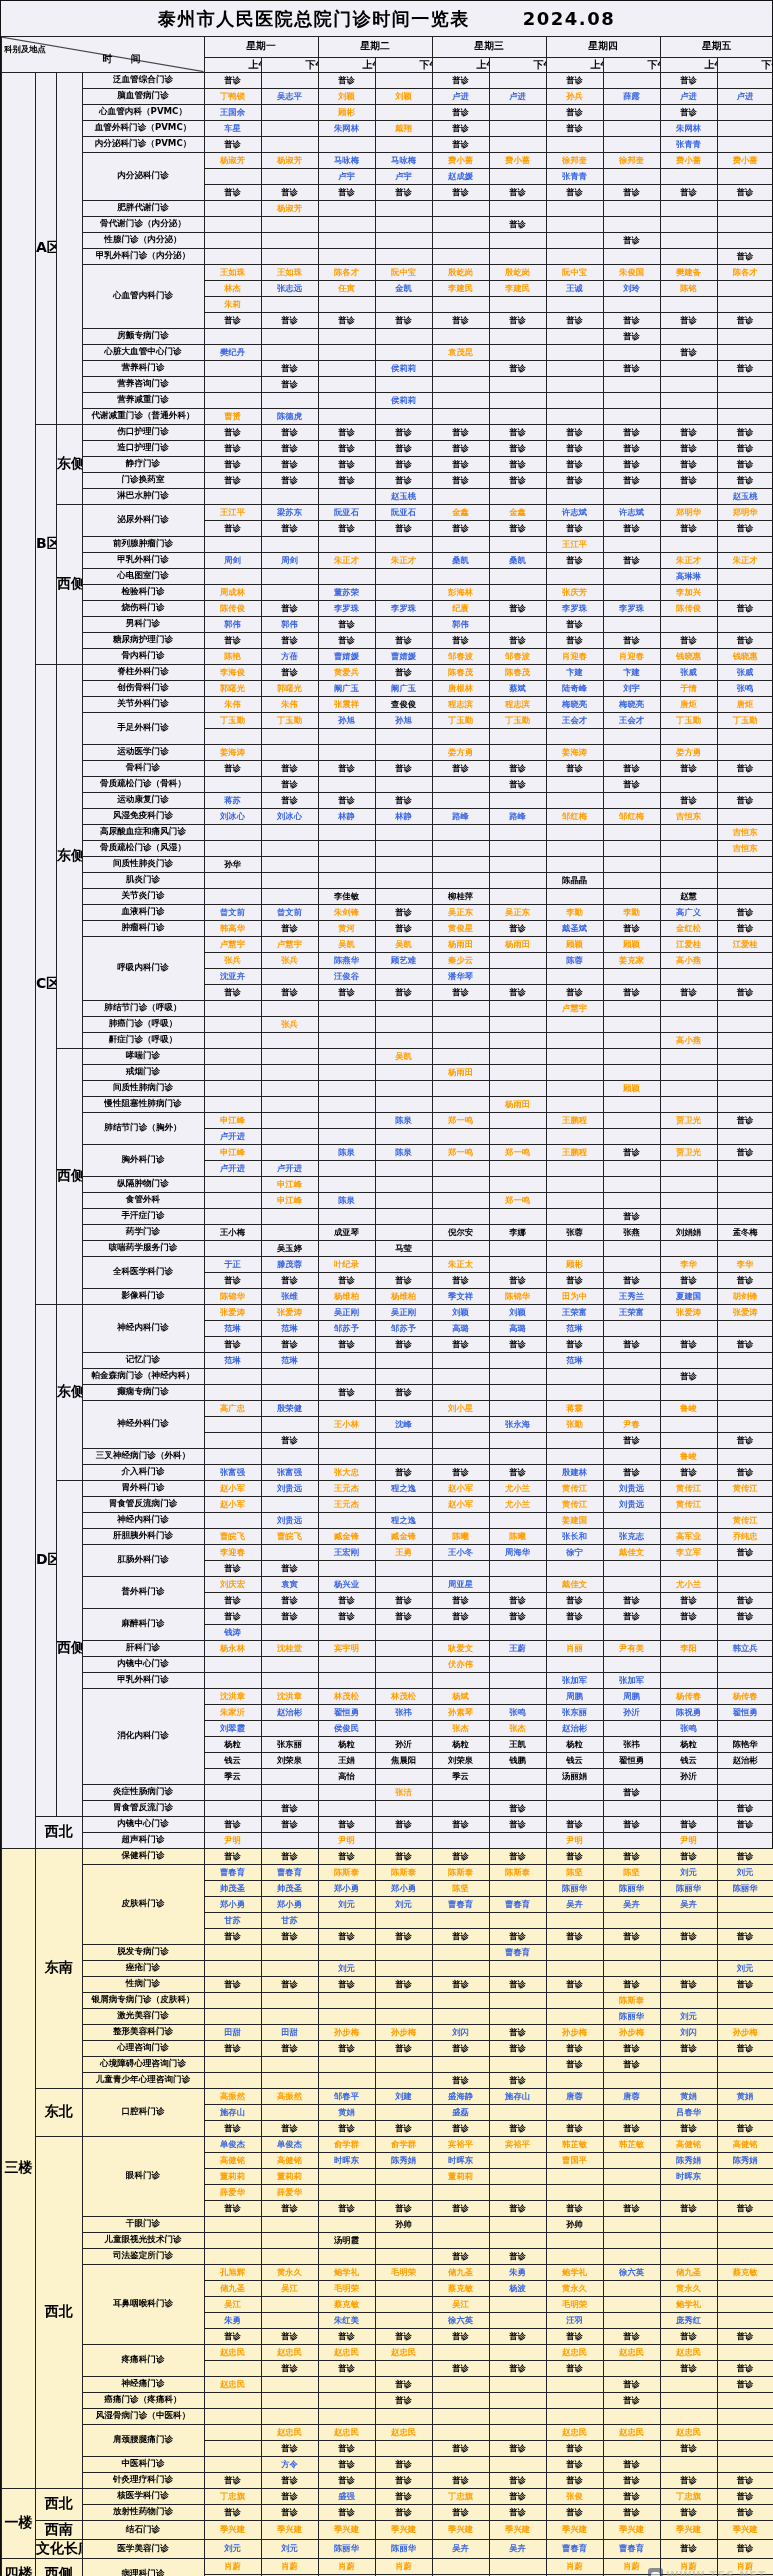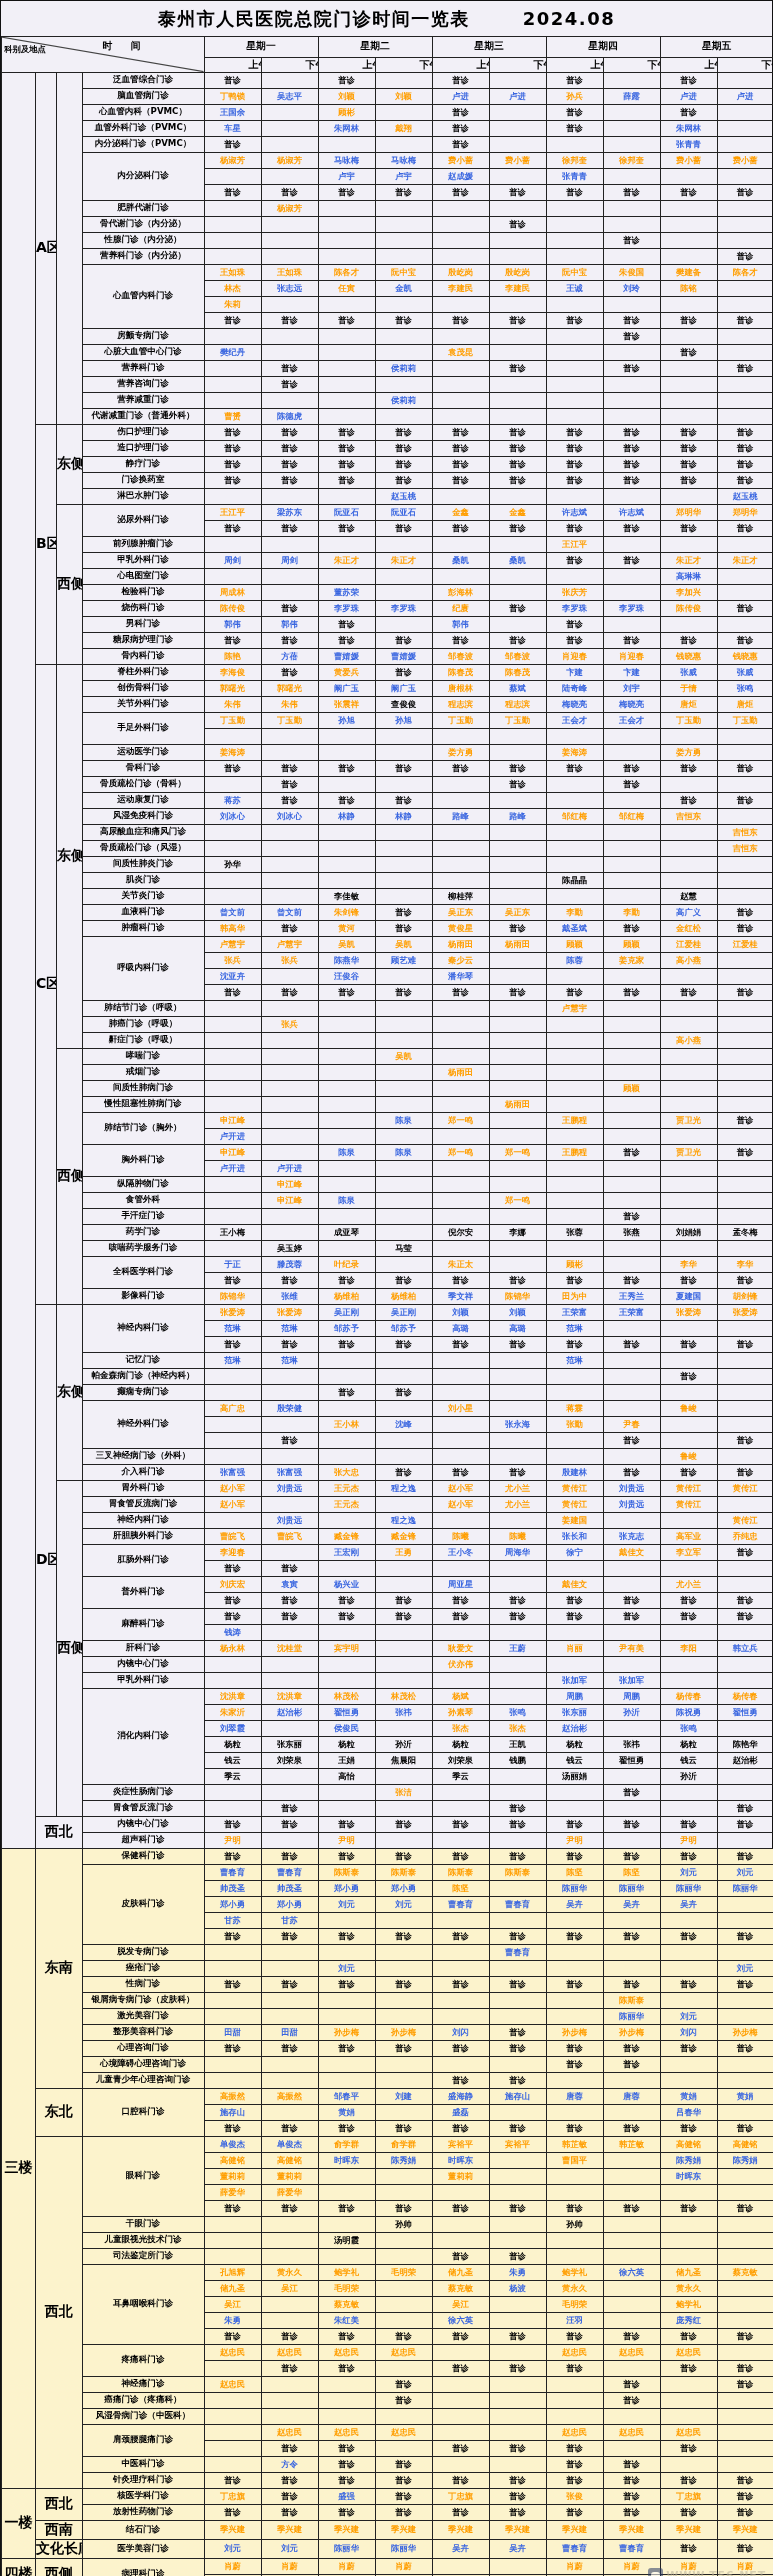--- a/index.html
+++ b/index.html
@@ -15,21 +15,21 @@
   tbody tr{height:16px;}
   td{font-size:8.3px;}
   td.dept{font-size:8.6px;}
   td.floor,td.zone,td.side{font-size:14px;}
   td.y{color:#ff9e00;}
   td.b{color:#3a66e0;}
   td.k{color:#000;}
   td.yl{background:#fcf3cc;}
   .corner{position:relative;padding:0;}
   .corner svg{position:absolute;left:0;top:0;width:100%;height:100%;}
-  .corner .tl{position:absolute;top:3px;left:54%;transform:translateX(-18%);font-size:9.8px;letter-spacing:7.5px;}
+  .corner .tl{position:absolute;top:16px;left:54%;transform:translateX(-18%);font-size:9.8px;letter-spacing:7.5px;}
   .corner .bl{position:absolute;bottom:17px;left:2.3px;font-size:8.3px;letter-spacing:0;}
   .footer{height:22.5px;line-height:22.5px;padding-left:3px;color:#e80000;font-size:9.4px;font-weight:bold;
           background:#f2f0f7;overflow:hidden;white-space:nowrap;}
   .watermark{position:absolute;right:6px;bottom:30px;display:flex;align-items:center;gap:3px;opacity:.55;}
   .watermark .wicon{width:15px;height:15px;border-radius:3px;background:#2a3b66;position:relative;}
   .watermark .wicon::after{content:"";position:absolute;left:3px;top:3.8px;width:9px;height:6px;
           border-radius:3px;background:#fff;}
   .watermark span{font-size:11px;color:#b9b29a;font-weight:bold;letter-spacing:0.8px;}
 </style>
 </head>
@@ -224,21 +224,21 @@
           <td class=""></td>
           <td class=""></td>
           <td class=""></td>
           <td class=""></td>
           <td class=""></td>
           <td class="k">普诊</td>
           <td class=""></td>
           <td class=""></td>
         </tr>
         <tr>
-          <td class="dept">营养科门诊（内分泌）</td>
+          <td class="dept">甲乳外科门诊（内分泌）</td>
           <td class=""></td>
           <td class=""></td>
           <td class=""></td>
           <td class=""></td>
           <td class=""></td>
           <td class=""></td>
           <td class=""></td>
           <td class=""></td>
           <td class=""></td>
           <td class="k">普诊</td>

